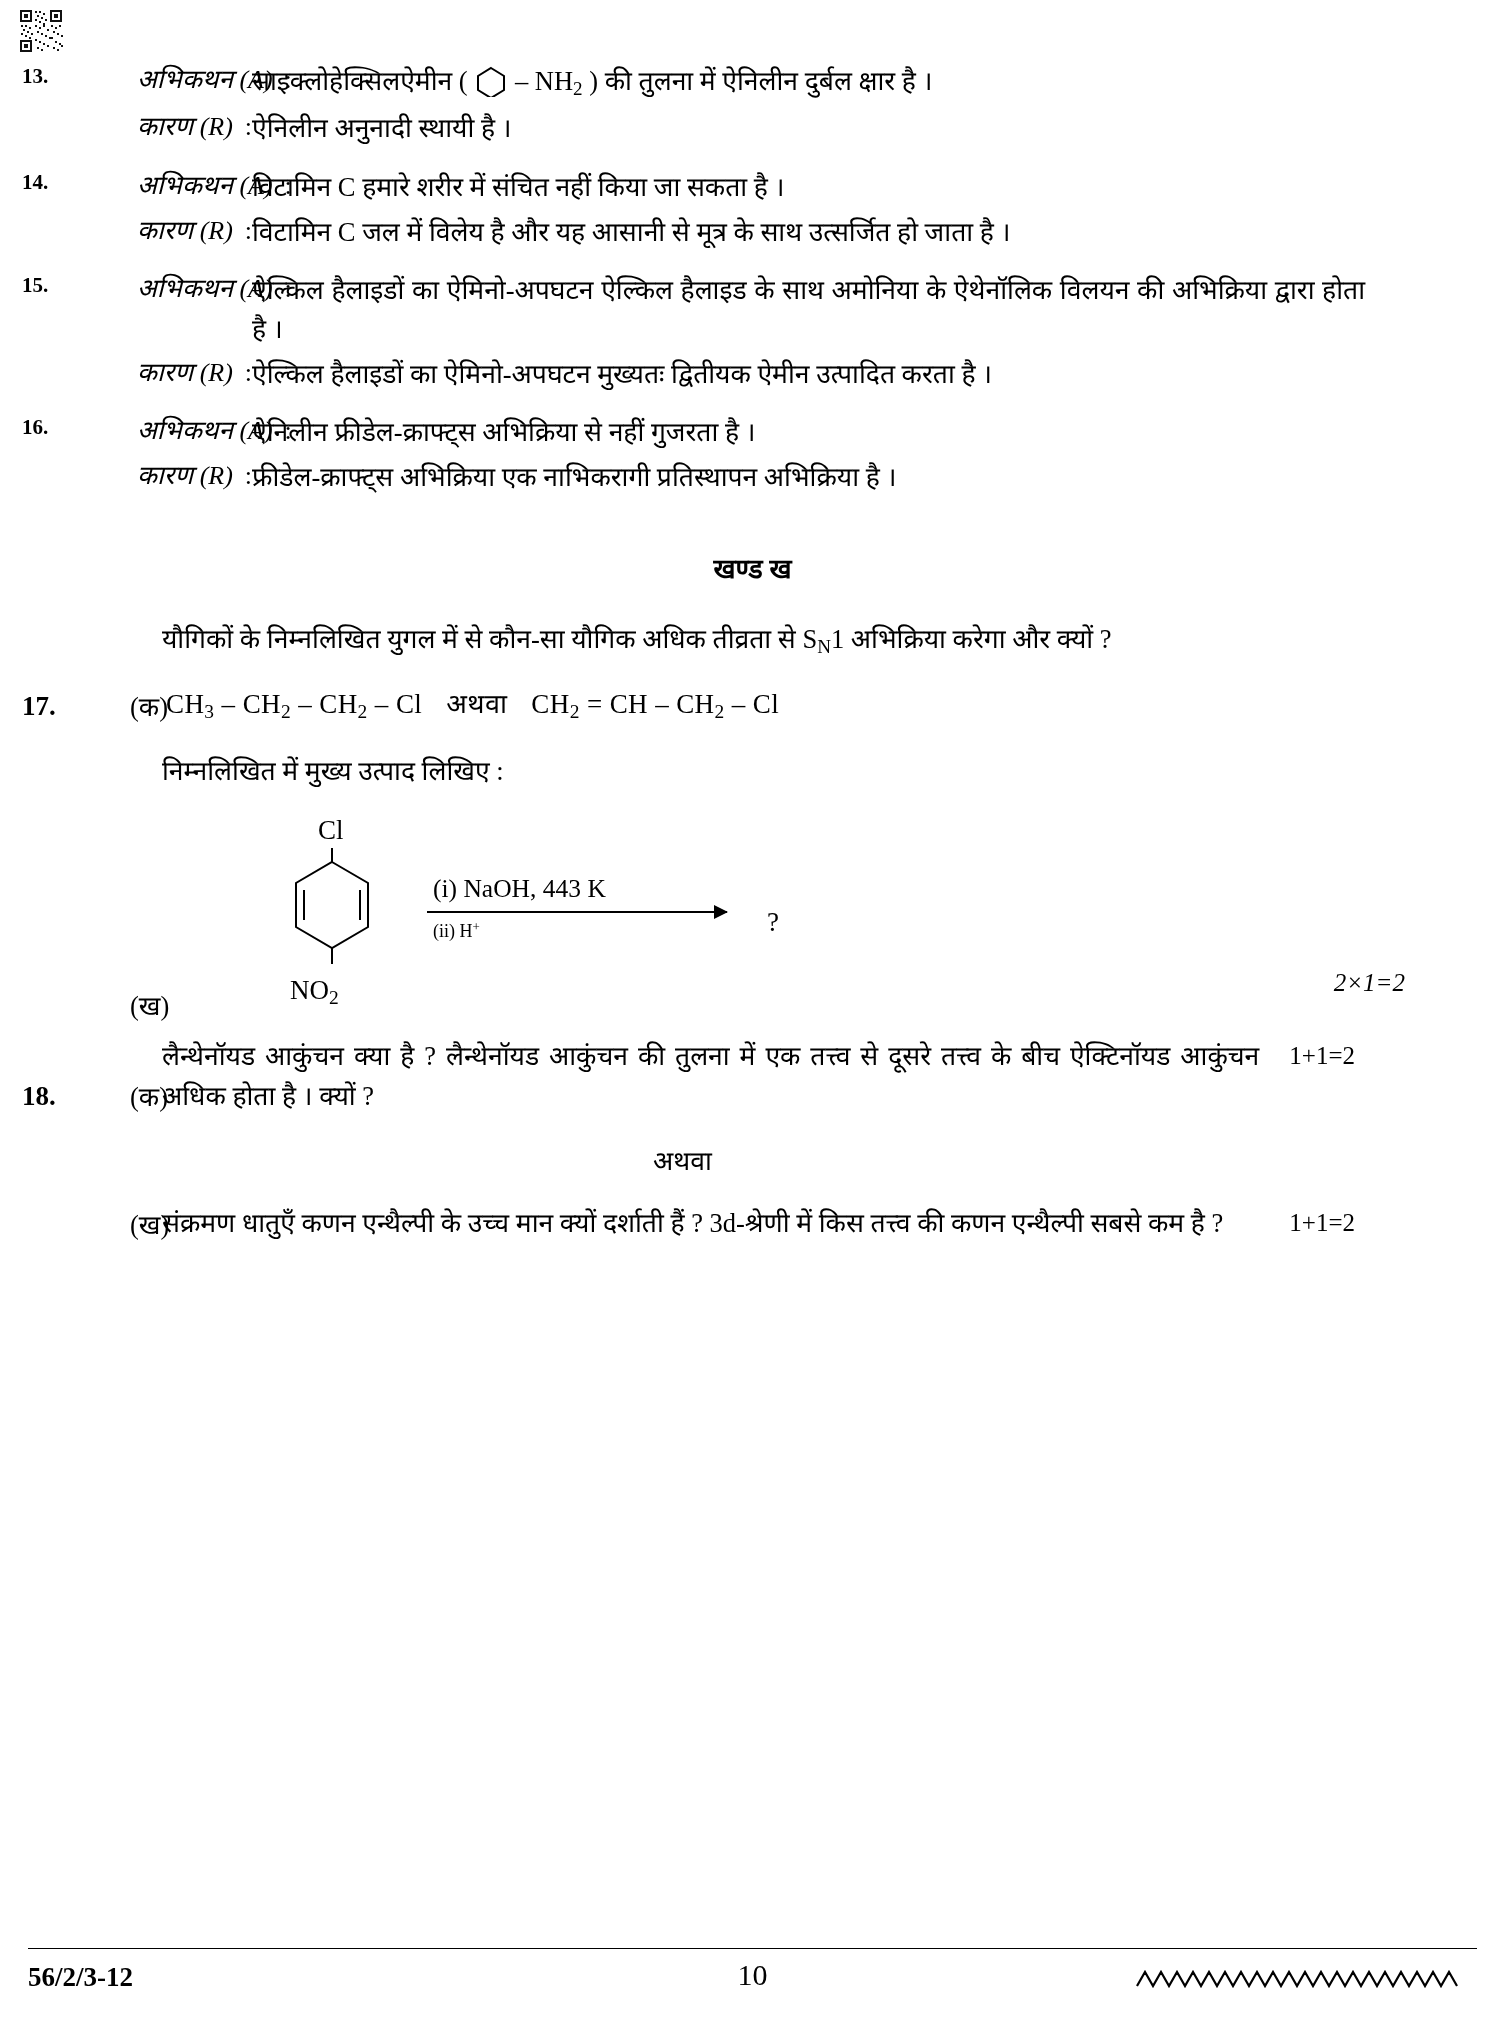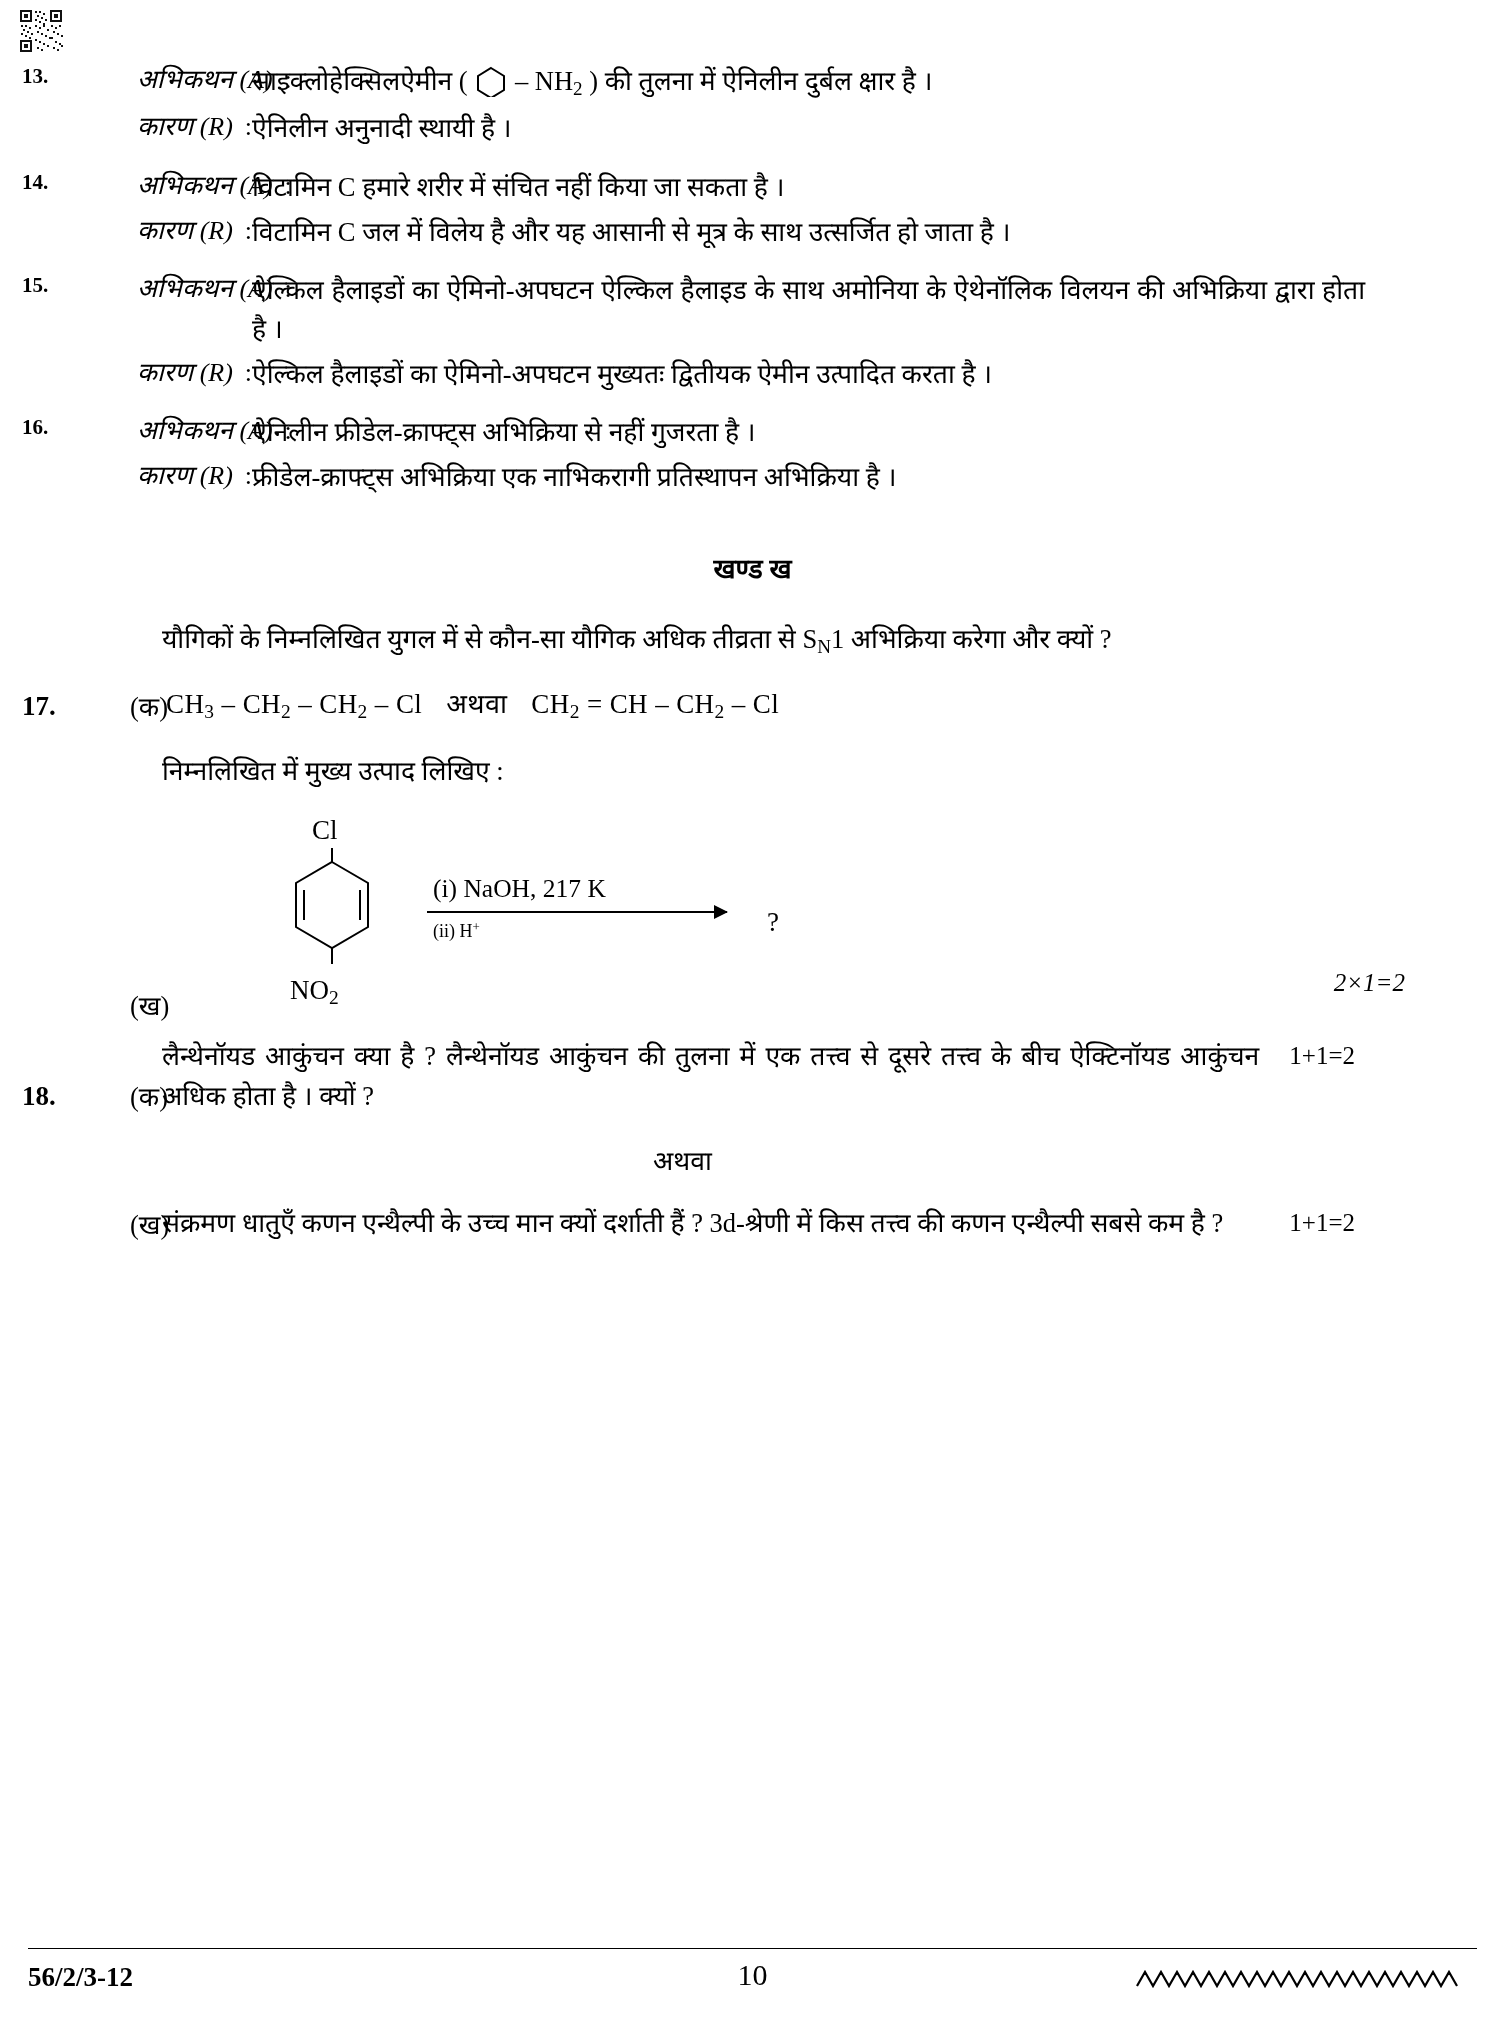--- a/index.html
+++ b/index.html
@@ -166,21 +166,21 @@
 
   
   .scheme {
     position: relative;
     height: 215px;
     margin-top: 18px;
     margin-left: 90px;
   }
   .scheme .cl-label {
     position: absolute;
-    left: 60px;
+    left: 66px;
     top: 0px;
     font-size: 27px;
   }
   .scheme .no2-label {
     position: absolute;
     left: 38px;
     top: 160px;
     font-size: 27px;
   }
   .scheme .ring {
@@ -426,21 +426,21 @@
               <svg width="84" height="116" viewBox="0 0 84 116">
                 <line x1="42" y1="0" x2="42" y2="14" stroke="#000" stroke-width="2"></line>
                 <polygon points="42,14 78,35 78,79 42,100 6,79 6,35" fill="none" stroke="#000" stroke-width="2"></polygon>
                 <line x1="70" y1="42" x2="70" y2="72" stroke="#000" stroke-width="2"></line>
                 <line x1="14" y1="42" x2="14" y2="72" stroke="#000" stroke-width="2"></line>
                 <line x1="42" y1="100" x2="42" y2="116" stroke="#000" stroke-width="2"></line>
               </svg>
             </div>
             <div class="no2-label"><span>NO</span><span class="sub">2</span></div>
             <div class="arrowbox">
-              <div class="cond-top">(i)  NaOH, 217 K</div>
+              <div class="cond-top">(i)  NaOH, 443 K</div>
               <div class="arrowline"></div>
               <div class="cond-bot"><span>(ii) H</span><span class="sup">+</span></div>
             </div>
             <div class="qmark">?</div>
           </div>
         </div>
       </div>
       <div class="marks" style="position:relative; text-align:right; margin-top:-56px; padding-right:50px;">2×1=2</div>
     </div>
 

